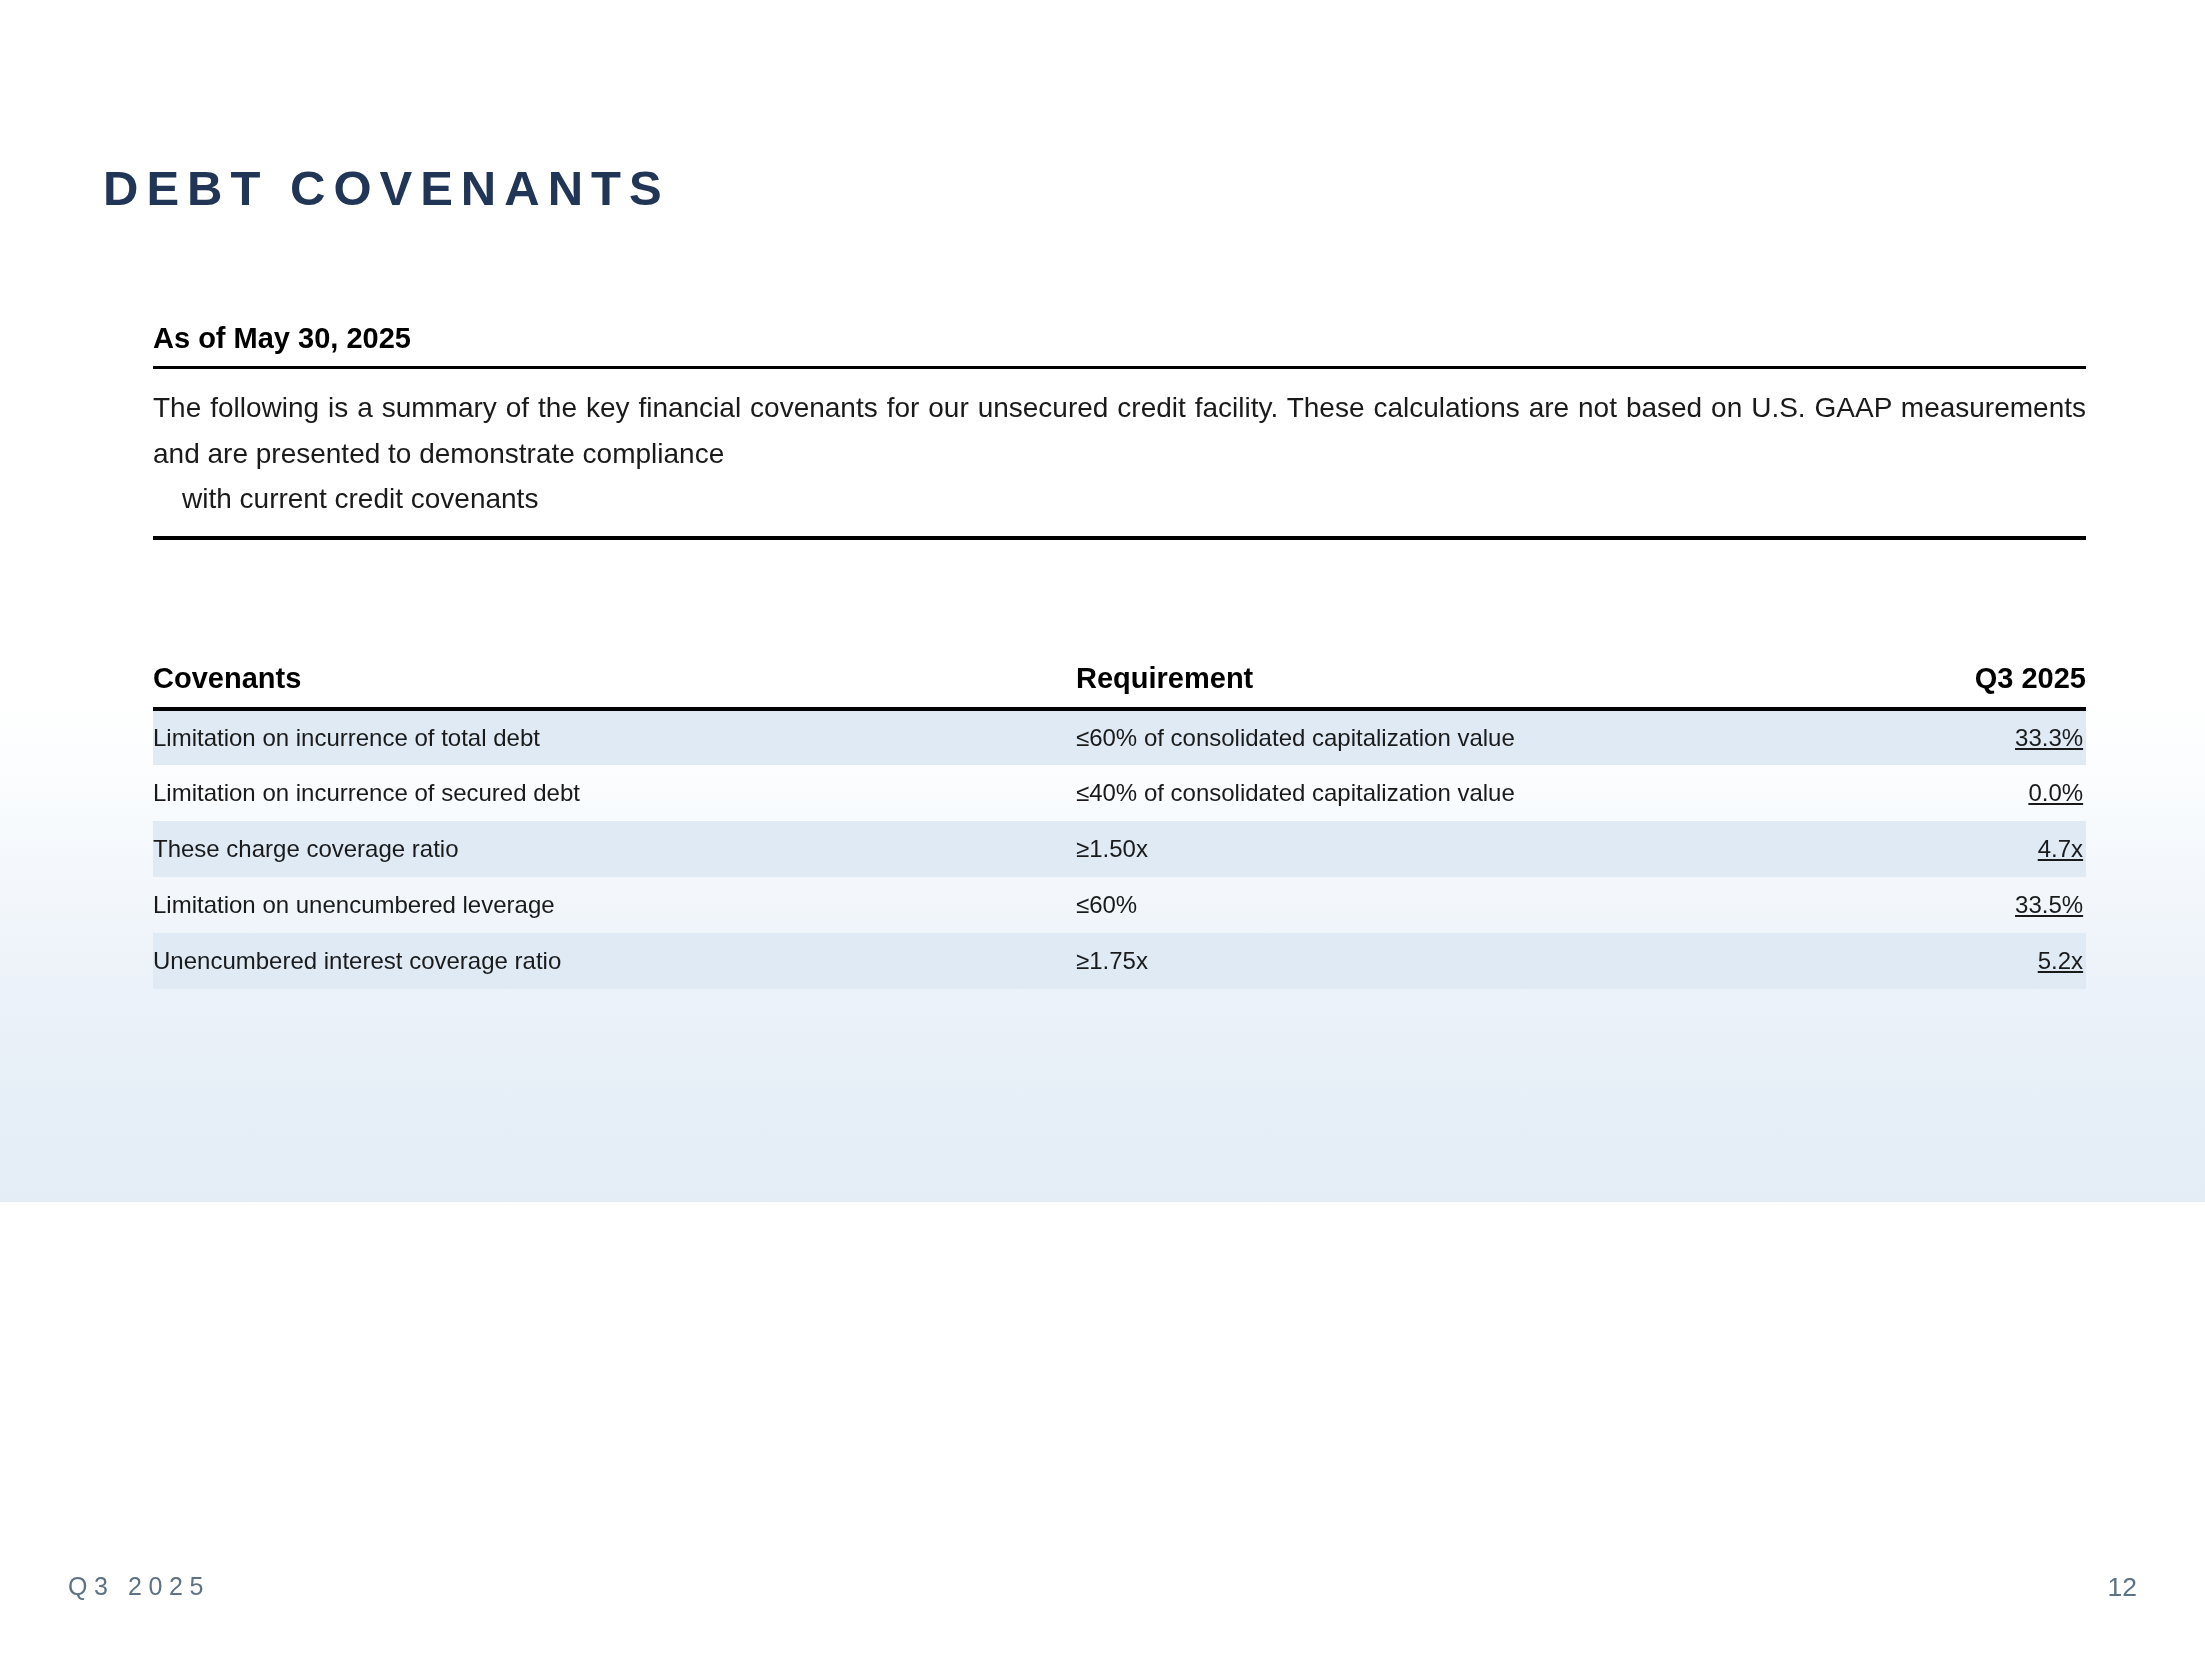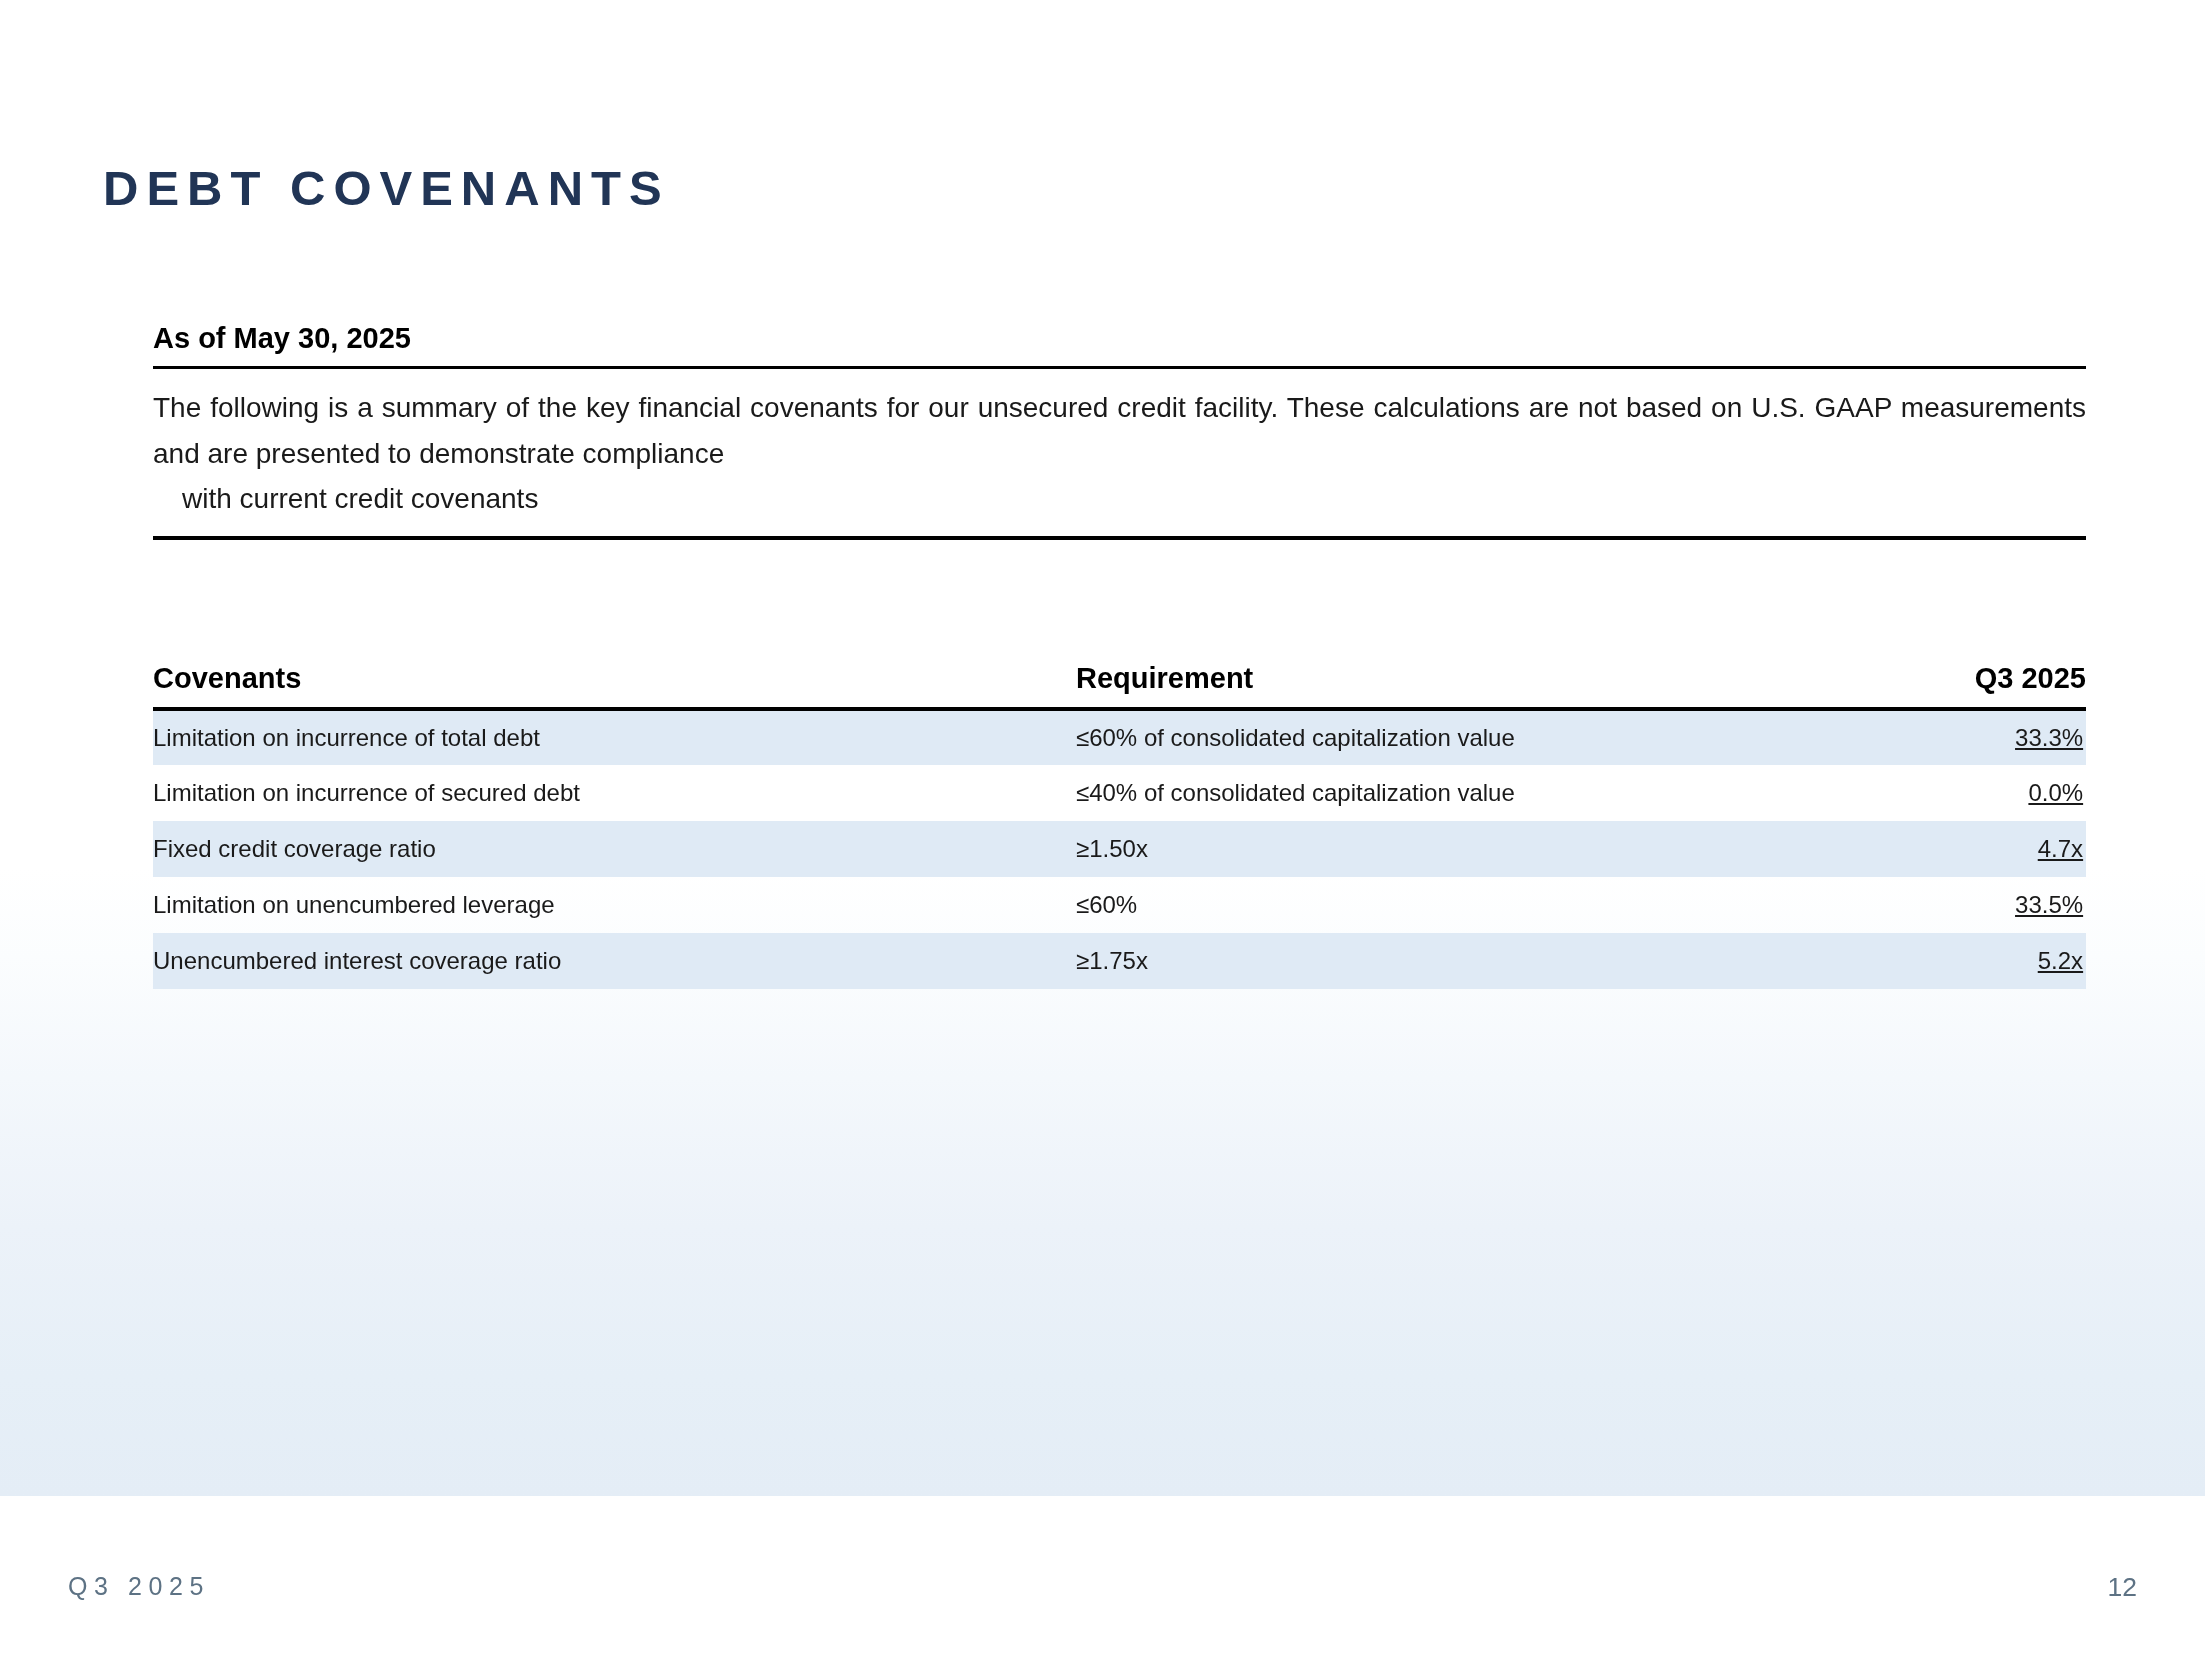--- a/index.html
+++ b/index.html
@@ -10,21 +10,21 @@
     width: 2205px;
     height: 1654px;
     font-family: "Liberation Sans", sans-serif;
     background: #ffffff;
     overflow: hidden;
   }
 
   .slide {
     position: relative;
     width: 2205px;
-    height: 1496px;
+    height: 1202px;
     background: linear-gradient(to bottom,
         #ffffff 0%,
         #ffffff 58%,
         #fbfdfe 64%,
         #f4f8fc 72%,
         #ecf2f9 82%,
         #e6eff7 92%,
         #e4edf6 100%);
     box-sizing: border-box;
   }
@@ -177,21 +177,21 @@
           <td class="cell-covenant">Limitation on incurrence of total debt</td>
           <td class="cell-requirement">≤60% of consolidated capitalization value</td>
           <td class="cell-value">33.3%</td>
         </tr>
         <tr>
           <td class="cell-covenant">Limitation on incurrence of secured debt</td>
           <td class="cell-requirement">≤40% of consolidated capitalization value</td>
           <td class="cell-value">0.0%</td>
         </tr>
         <tr class="striped">
-          <td class="cell-covenant">Fixed credit coverage ratio</td>
+          <td class="cell-covenant">These charge coverage ratio</td>
           <td class="cell-requirement">≥1.50x</td>
           <td class="cell-value">4.7x</td>
         </tr>
         <tr>
           <td class="cell-covenant">Limitation on unencumbered leverage</td>
           <td class="cell-requirement">≤60%</td>
           <td class="cell-value">33.5%</td>
         </tr>
         <tr class="striped">
           <td class="cell-covenant">Unencumbered interest coverage ratio</td>

